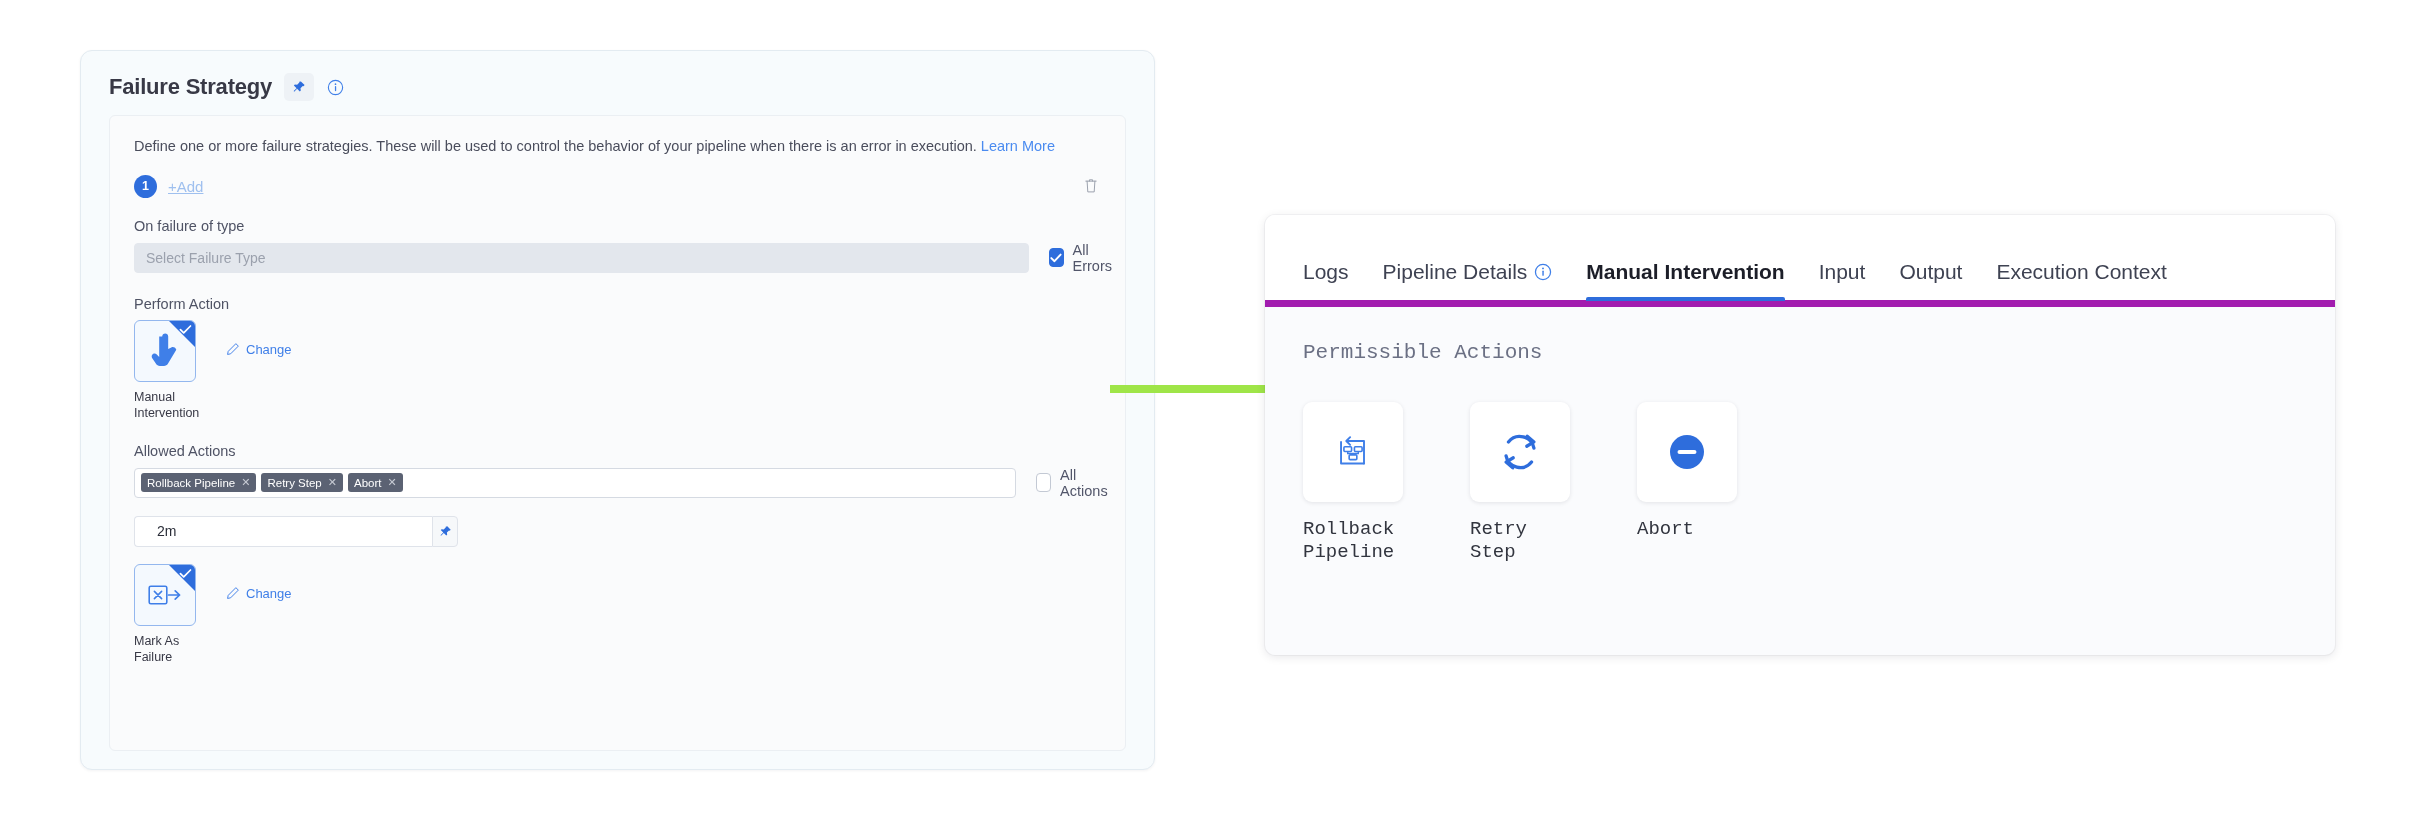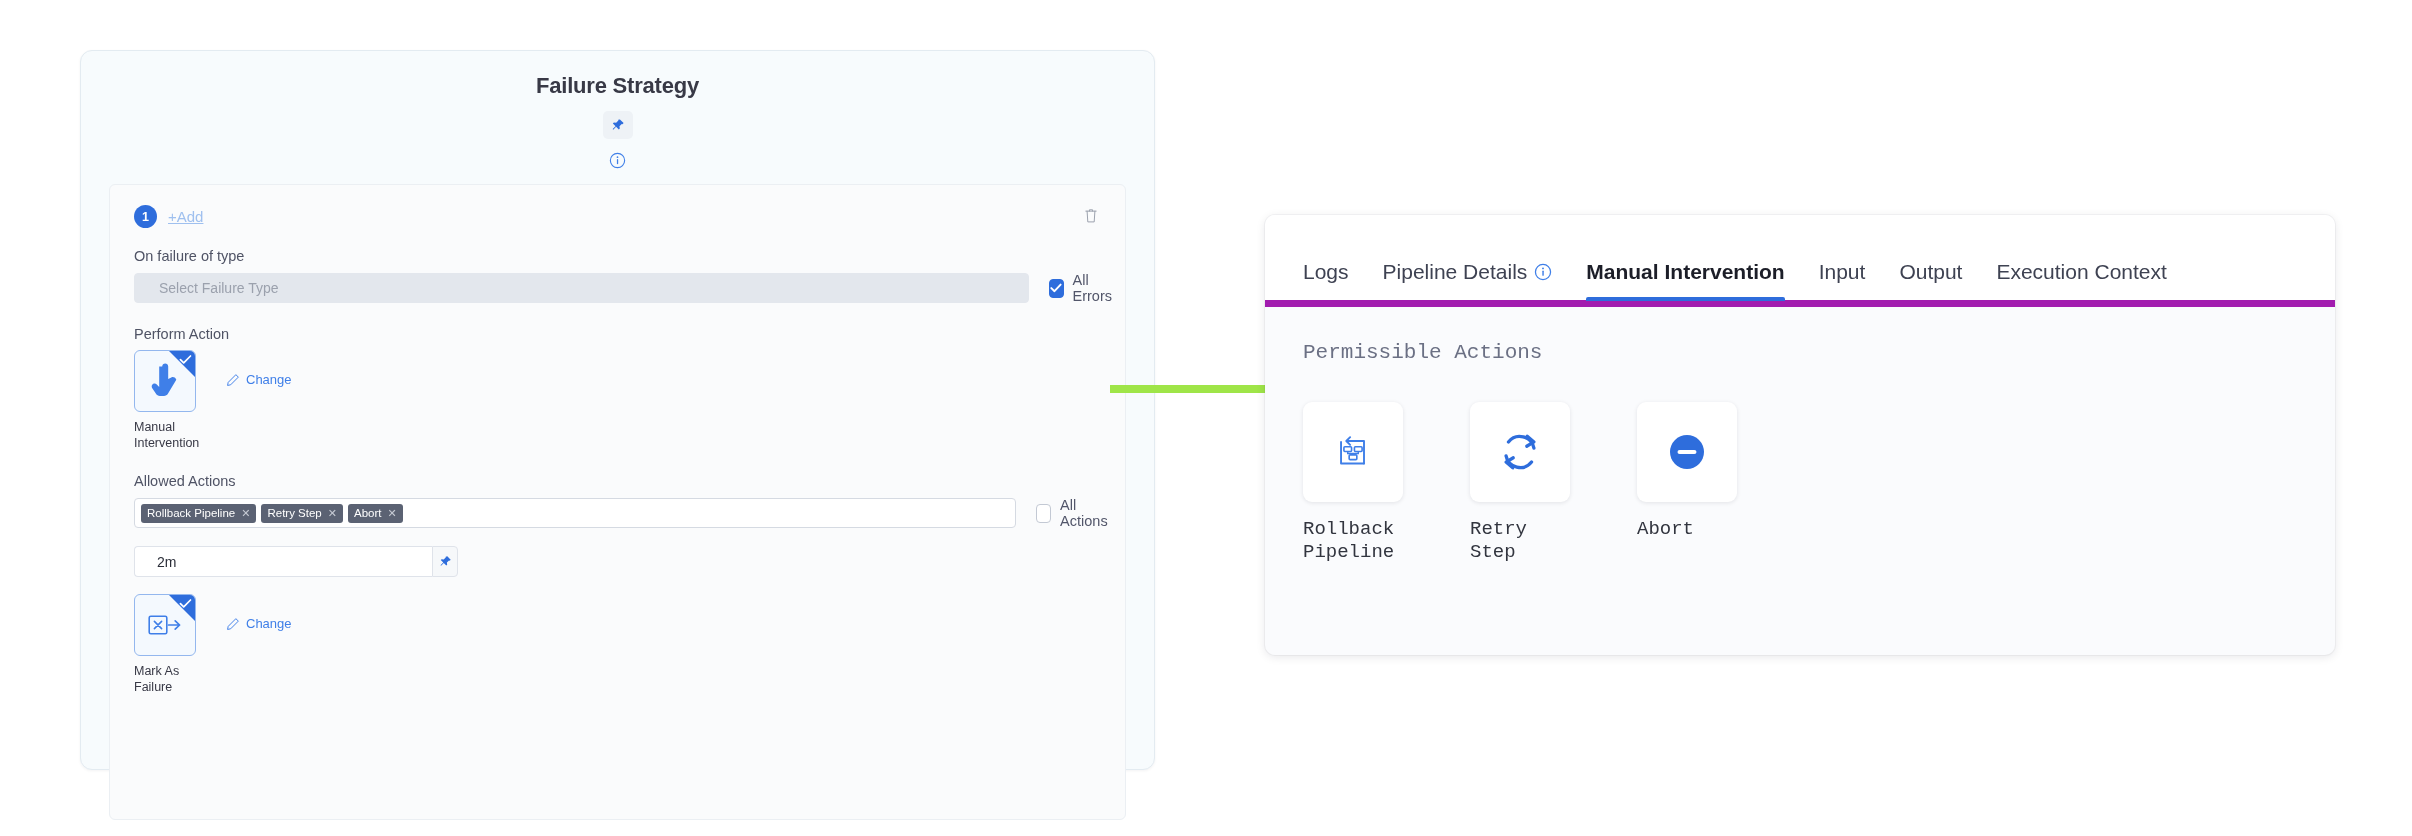--- a/index.html
+++ b/index.html
@@ -16,21 +16,20 @@
     position: absolute; left: 80px; top: 50px;
     width: 1075px; height: 720px;
     background: #f7fbfd;
     border: 1px solid #e3ebf1;
     border-radius: 12px;
     box-shadow: 0 1px 3px rgba(16,24,40,0.05);
   }
   .fs-head {
     display: flex; align-items: center; gap: 12px;
     padding: 22px 28px 14px 28px;
-    flex-direction: column;
   }
   .fs-title {
     font-size: 22px; font-weight: bold; color: #383946;
     letter-spacing: -0.2px;
   }
   .pin-btn {
     width: 30px; height: 28px; border-radius: 5px;
     background: #eef2f6; display: flex; align-items: center; justify-content: center;
   }
   .info-i { width: 19px; height: 19px; display:flex; align-items:center; justify-content:center; }
@@ -59,21 +58,21 @@
   }
   .add-link { font-size: 15px; color: #9fc0ef; text-decoration: underline; }
   .trash-ico { position:absolute; right: 2px; top: 2px; }
 
   .field-label { font-size: 14.5px; color: #4f5365; margin-bottom: 8px; }
 
   .row-flex { display:flex; align-items:center; gap: 20px; }
   .sel-failure {
     flex: 0 0 895px; height: 30px;
     background: #e3e7ed; border: 1px solid #e3e7ed; border-radius: 4px;
-    display:flex; align-items:center; padding: 0 24px;
+    display:flex; align-items:center; padding: 0 11px;
     font-size: 14px; color: #9ba1ad;
   }
   .chk-wrap { display:flex; align-items:center; gap: 9px; }
   .chk {
     width: 19px; height: 19px; border-radius: 4px;
     border: 1px solid #c3c9d4; background: #fff;
     display:flex; align-items:center; justify-content:center;
   }
   .chk.on { background: #2e6ddc; border-color: #2e6ddc; }
   .chk-label { font-size: 14.5px; color: #52566a; }
@@ -192,20 +191,24 @@
         <svg width="17" height="17" viewBox="0 0 20 20">
           <circle cx="10" cy="10" r="8.4" fill="none" stroke="#3f7fe8" stroke-width="1.3"></circle>
           <circle cx="10" cy="6.1" r="1" fill="#3f7fe8"></circle>
           <rect x="9.3" y="8.3" width="1.5" height="6" rx="0.7" fill="#3f7fe8"></rect>
         </svg>
       </div>
     </div>
 
     <div class="fs-body">
 
+      <div class="fs-desc">
+        <span>Define one or more failure strategies. These will be used to control the behavior of your pipeline when there is an error in execution.</span>
+        <a href="#">Learn More</a>
+      </div>
 
       <div class="addrow">
         <div class="idx-badge">1</div>
         <div class="add-link">+Add</div>
         <div class="trash-ico">
           <svg width="16" height="17" viewBox="0 0 18 19" fill="none">
             <path d="M3.2 4.6h11.6M7.2 4.6V3.1h3.6v1.5M4.6 4.6l.8 12.1h7.2l.8-12.1" stroke="#9aa0ac" stroke-width="1.1" stroke-linecap="round" stroke-linejoin="round"></path>
           </svg>
         </div>
       </div>

